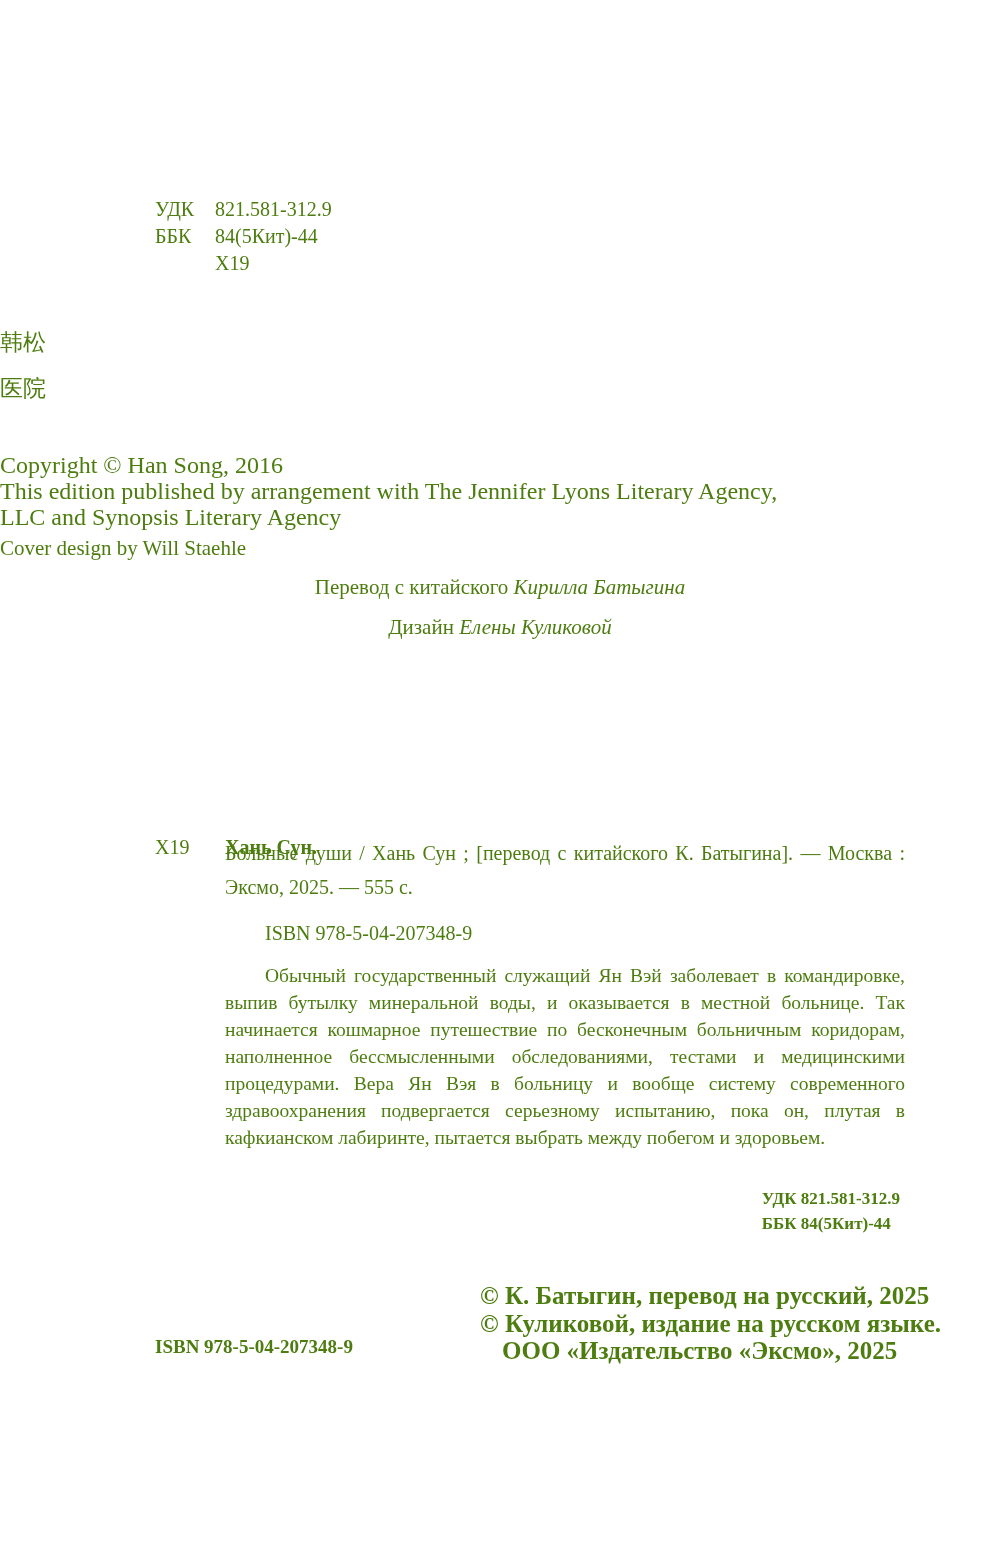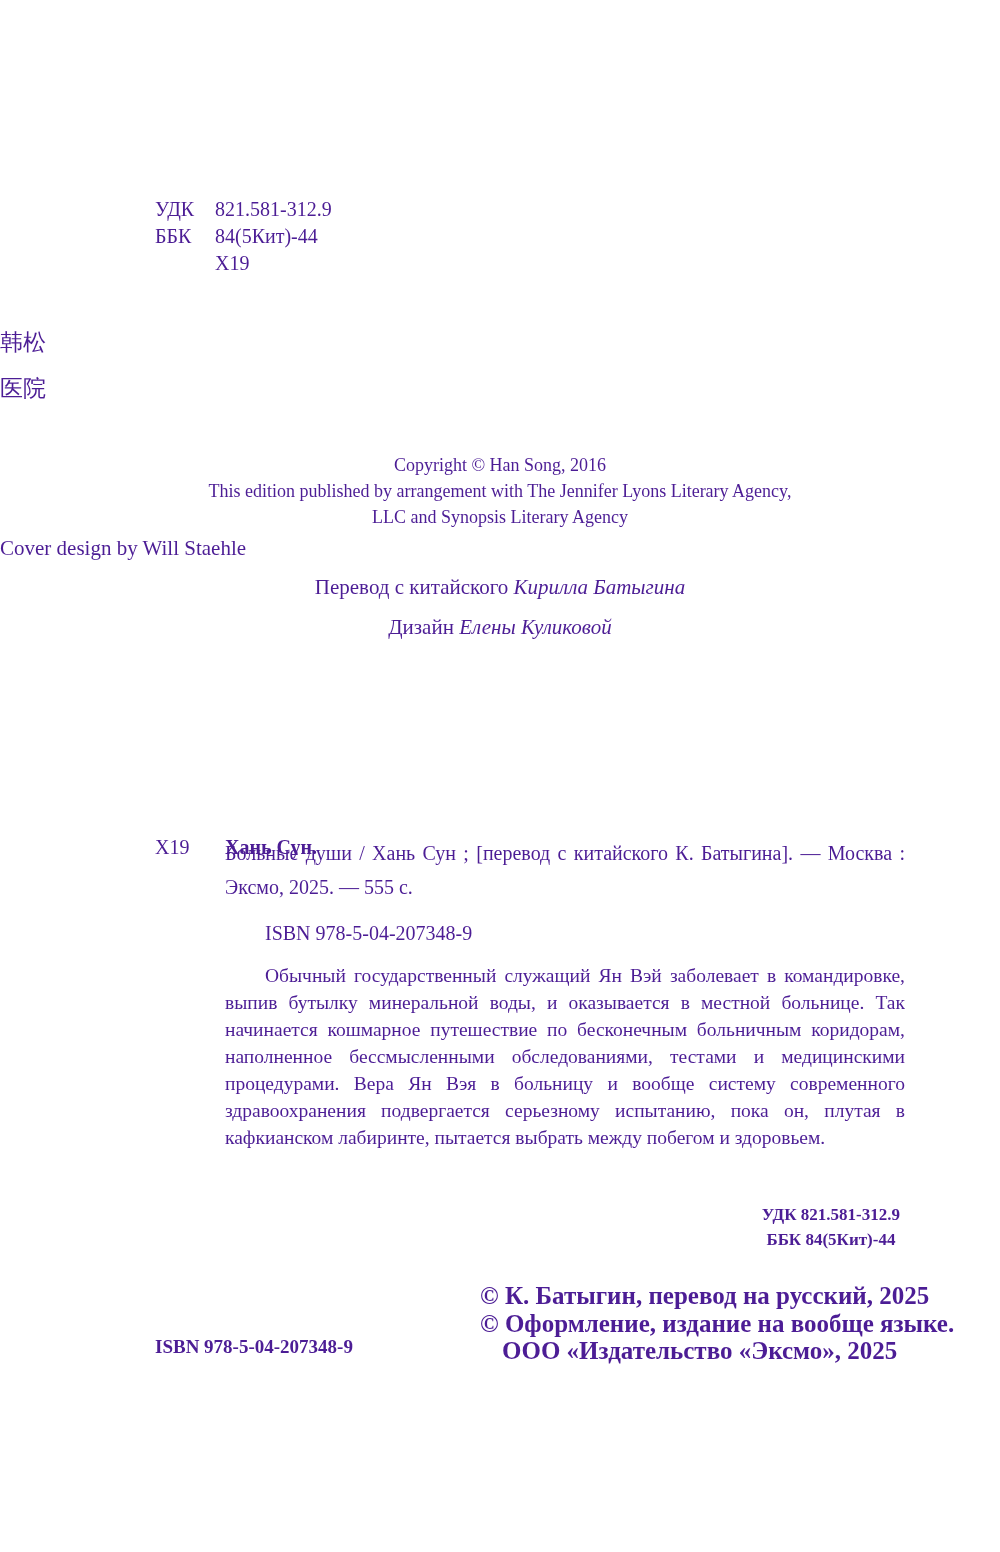--- a/index.html
+++ b/index.html
@@ -3,59 +3,59 @@
 <meta charset="utf-8">
 <style>
   * { margin: 0; padding: 0; box-sizing: border-box; }
   html, body { background: #ffffff; }
   .page {
     position: relative;
     width: 1000px;
     height: 1552px;
     margin: 0 auto;
     background: #ffffff;
-    color: #4c1d95;
+    color: #4d7c0f;
     font-family: "Liberation Serif", "DejaVu Serif", serif;
     overflow: hidden;
   }
   .abs { position: absolute; }
 
   
   .udc-block { left: 155px; top: 196px; font-size: 20px; line-height: 27px; }
   .udc-row { display: flex; }
   .udc-label { display: inline-block; width: 60px; }
 
   
   .chinese-block { left: 0; top: 320px; width: 100%; text-align: left;
                    font-size: 23px; line-height: 46px; }
 
   
-  .copyright-block { left: 0; top: 452px; width: 100%; text-align: center;
-                     font-size: 18px; line-height: 26px; }
+  .copyright-block { left: 0; top: 452px; width: 100%; text-align: left;
+                     font-size: 24px; line-height: 26px; }
 
   
   .credit-cover       { left: 0; top: 536px; width: 100%; text-align: left; font-size: 21px; }
   .credit-translation { left: 0; top: 575px; width: 100%; text-align: center; font-size: 21px; }
   .credit-design      { left: 0; top: 615px; width: 100%; text-align: center; font-size: 21px; }
   .italic { font-style: italic; }
 
   
   .catalog-author { left: 225px; top: 836px; font-size: 20px; font-weight: bold; }
   .catalog-code   { left: 155px; top: 836px; font-size: 20px; }
   .catalog-entry  { left: 225px; top: 836px; width: 680px; font-size: 20px;
                     line-height: 34px; text-align: justify; }
   .catalog-isbn   { left: 265px; top: 922px; font-size: 20px; }
 
   
   .annotation { left: 225px; top: 962px; width: 680px; font-size: 19.5px;
                 line-height: 27px; text-align: justify; text-indent: 40px; }
 
   
-  .udc-right { right: 100px; top: 1186px; text-align: center; font-weight: bold;
-               font-size: 17px; line-height: 25px; margin-top: 16px; }
+  .udc-right { right: 100px; top: 1186px; text-align: left; font-weight: bold;
+               font-size: 17px; line-height: 25px; }
 
   
   .footer-copyright { left: 480px; top: 1282px; font-size: 25px; line-height: 27.5px;
                       font-weight: bold; }
   .footer-copyright .indent { padding-left: 22px; }
   .footer-isbn { left: 155px; top: 1336px; font-size: 19px; font-weight: bold; }
 </style>
 </head>
 <body>
 
@@ -102,18 +102,18 @@
 
   <div class="abs annotation">Обычный государственный служащий Ян Вэй заболевает в командировке, выпив бутылку минеральной воды, и оказывается в местной больнице. Так начинается кошмарное путешествие по бесконечным больничным коридорам, наполненное бессмысленными обследованиями, тестами и медицинскими процедурами. Вера Ян Вэя в больницу и вообще систему современного здравоохранения подвергается серьезному испытанию, пока он, плутая в кафкианском лабиринте, пытается выбрать между побегом и здоровьем.</div>
 
   <div class="abs udc-right">
     <div>УДК 821.581-312.9</div>
     <div>ББК 84(5Кит)-44</div>
   </div>
 
   <div class="abs footer-copyright">
     <div>© К. Батыгин, перевод на русский, 2025</div>
-    <div>© Оформление, издание на вообще языке.</div>
+    <div>© Куликовой, издание на русском языке.</div>
     <div class="indent">ООО «Издательство «Эксмо», 2025</div>
   </div>
   <div class="abs footer-isbn">ISBN 978-5-04-207348-9</div>
 
 </div>
 
 </body></html>

